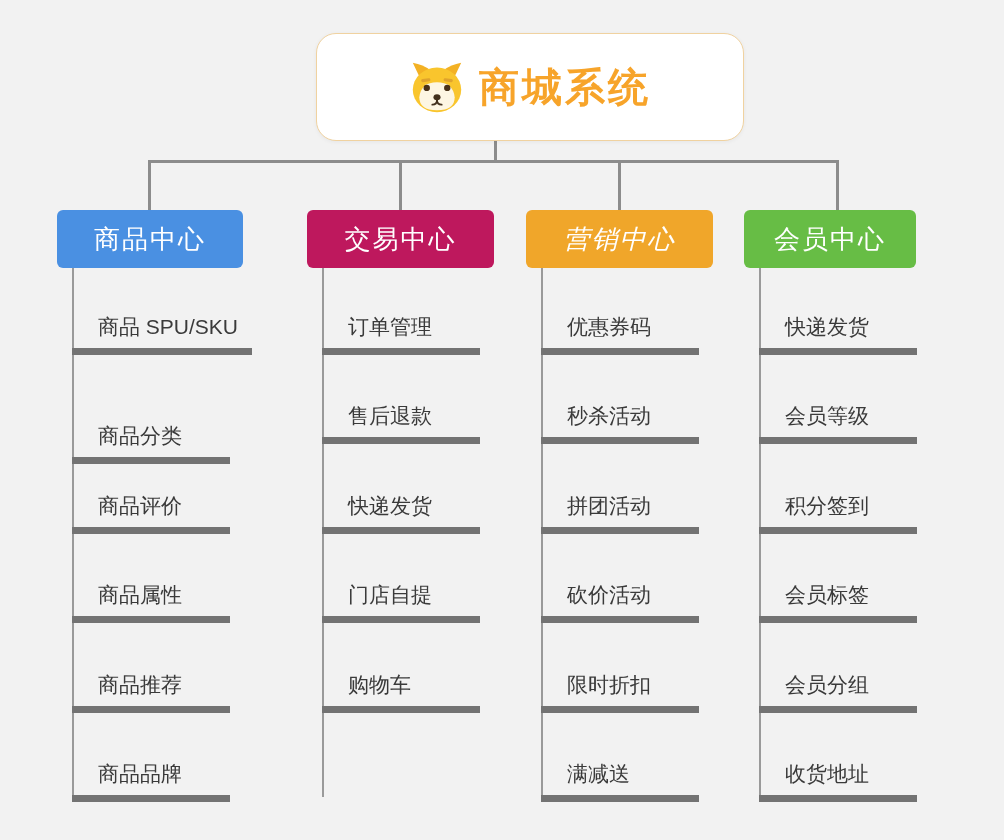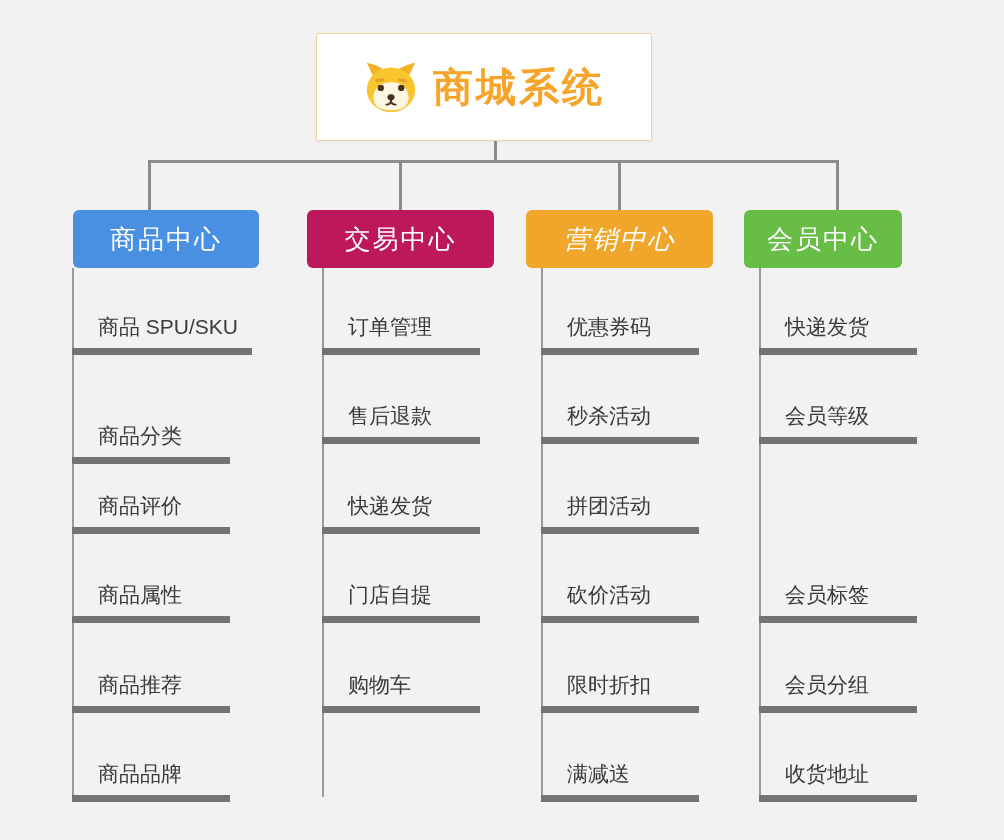--- a/index.html
+++ b/index.html
@@ -9,22 +9,22 @@
     font-family:"Liberation Sans","DejaVu Sans",sans-serif;
   }
   .canvas { position:relative; width:1004px; height:840px; background:#f2f2f2; overflow:hidden; }
 
   
   .line { position:absolute; background:#8c8c8c; }
   .spine { position:absolute; width:2px; background:#9a9a9a; top:268px; height:529px; }
 
   
   .root-node {
-    position:absolute; left:316px; top:33px; width:336px; height:108px;
-    background:#ffffff; border:1px solid #f0d2a0; border-radius:2px;
+    position:absolute; left:316px; top:33px; width:428px; height:108px;
+    background:#ffffff; border:1px solid #f0d2a0; border-radius:20px;
     display:flex; align-items:center; justify-content:center; gap:14px;
     box-shadow:0 1px 4px rgba(0,0,0,0.05); cursor:pointer;
   }
   .root-title { font-size:40px; font-weight:700; letter-spacing:3px; }
   .dog { width:56px; height:54px; display:inline-flex; }
 
   
   .branch {
     position:absolute; top:210px; height:58px; border-radius:6px;
     display:flex; align-items:center; justify-content:center;
@@ -63,30 +63,30 @@
         <rect x="37" y="20" width="10" height="3.4" rx="1.7" fill="#dfa32c" transform="rotate(8 42 22)"></rect>
         <circle cx="19" cy="30" r="3.4" fill="#4a3219"></circle>
         <circle cx="41" cy="30" r="3.4" fill="#4a3219"></circle>
         <ellipse cx="30" cy="40" rx="3.8" ry="3.2" fill="#42301c"></ellipse>
         <path d="M30 43 q0 5 -5 5 M30 43 q0 5 5 5" stroke="#42301c" stroke-width="2" fill="none" stroke-linecap="round"></path>
       </svg>
     </span>
     <span class="root-title" style="color: rgb(247, 164, 42);">商城系统</span>
   </div>
 
-  <div class="branch" style="left: 57px; width: 186px; background-color: rgb(74, 144, 226); margin-left: 16px;">
+  <div class="branch" style="left: 57px; width: 186px; background-color: rgb(74, 144, 226);">
       <span>商品中心</span>
     </div>
   <div class="branch" style="left: 307px; width: 187px; background-color: #be185d;">
       <span>交易中心</span>
     </div>
   <div class="branch" style="left: 526px; width: 187px; background-color: rgb(240, 166, 42); font-style: italic;">
       <span>营销中心</span>
     </div>
-  <div class="branch" style="left: 744px; width: 158px; background-color: rgb(103, 189, 69);">
+  <div class="branch" style="left: 744px; width: 172px; background-color: rgb(103, 189, 69);">
       <span>会员中心</span>
     </div>
 
   <div class="spine" style="left:72px"></div>
   <div class="spine" style="left:322px"></div>
   <div class="spine" style="left:541px"></div>
   <div class="spine" style="left:759px"></div>
 
   <div class="leaf" style="left:72px;top:314px">商品 SPU/SKU</div>
   <div class="leaf" style="left:72px;top:423px">商品分类</div>
@@ -103,17 +103,18 @@
 
   <div class="leaf" style="left:541px;top:314px">优惠券码</div>
   <div class="leaf" style="left:541px;top:403px">秒杀活动</div>
   <div class="leaf" style="left:541px;top:493px">拼团活动</div>
   <div class="leaf" style="left:541px;top:672px">限时折扣</div>
   <div class="leaf" style="left:541px;top:582px">砍价活动</div>
   <div class="leaf" style="left:541px;top:761px">满减送</div>
 
   <div class="leaf" style="left:759px;top:314px">快递发货</div>
   <div class="leaf" style="left:759px;top:403px">会员等级</div>
+  <div class="leaf" style="left:759px;top:493px">积分签到</div>
   <div class="leaf" style="left:759px;top:582px">会员标签</div>
   <div class="leaf" style="left:759px;top:672px">会员分组</div>
   <div class="leaf" style="left:759px;top:761px">收货地址</div>
 
 </div>
 
 </body></html>

